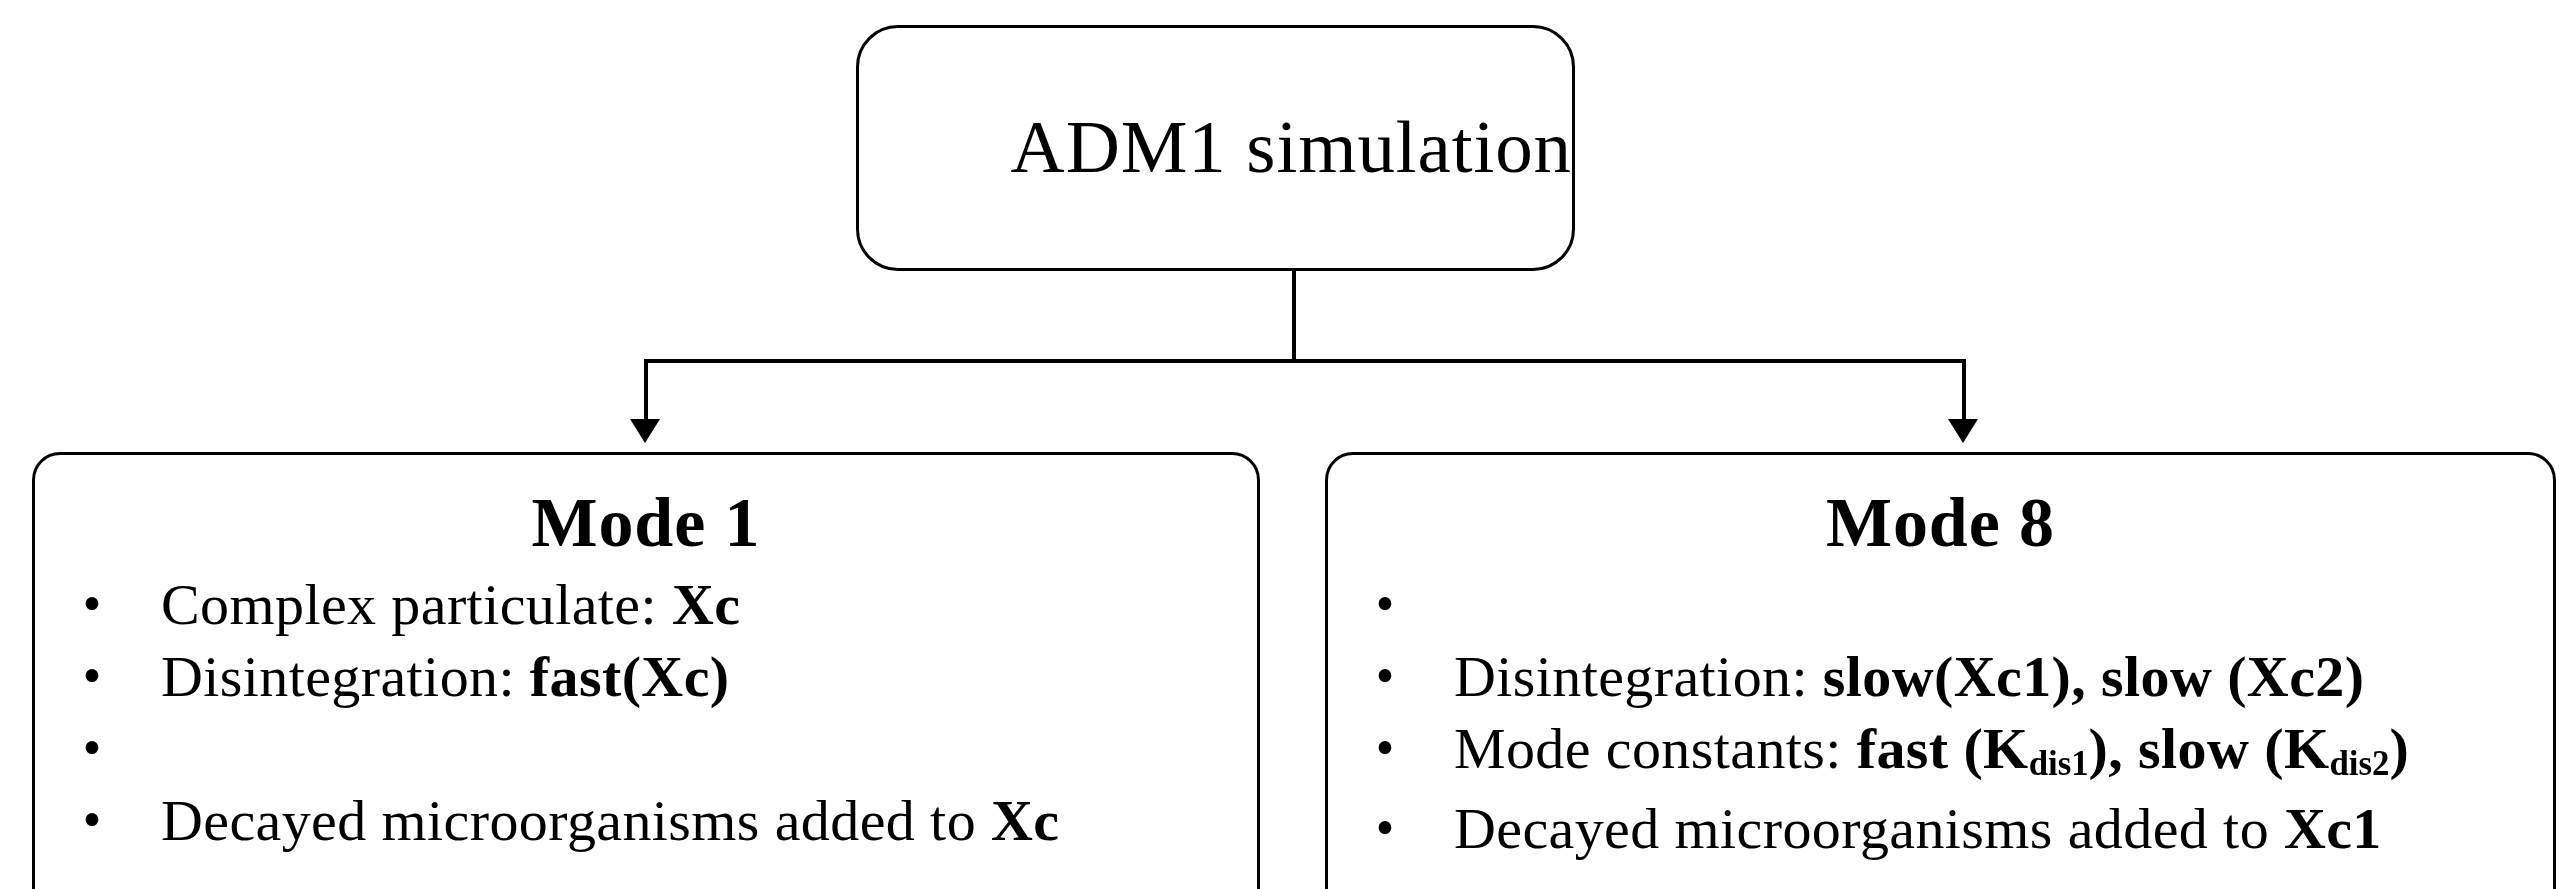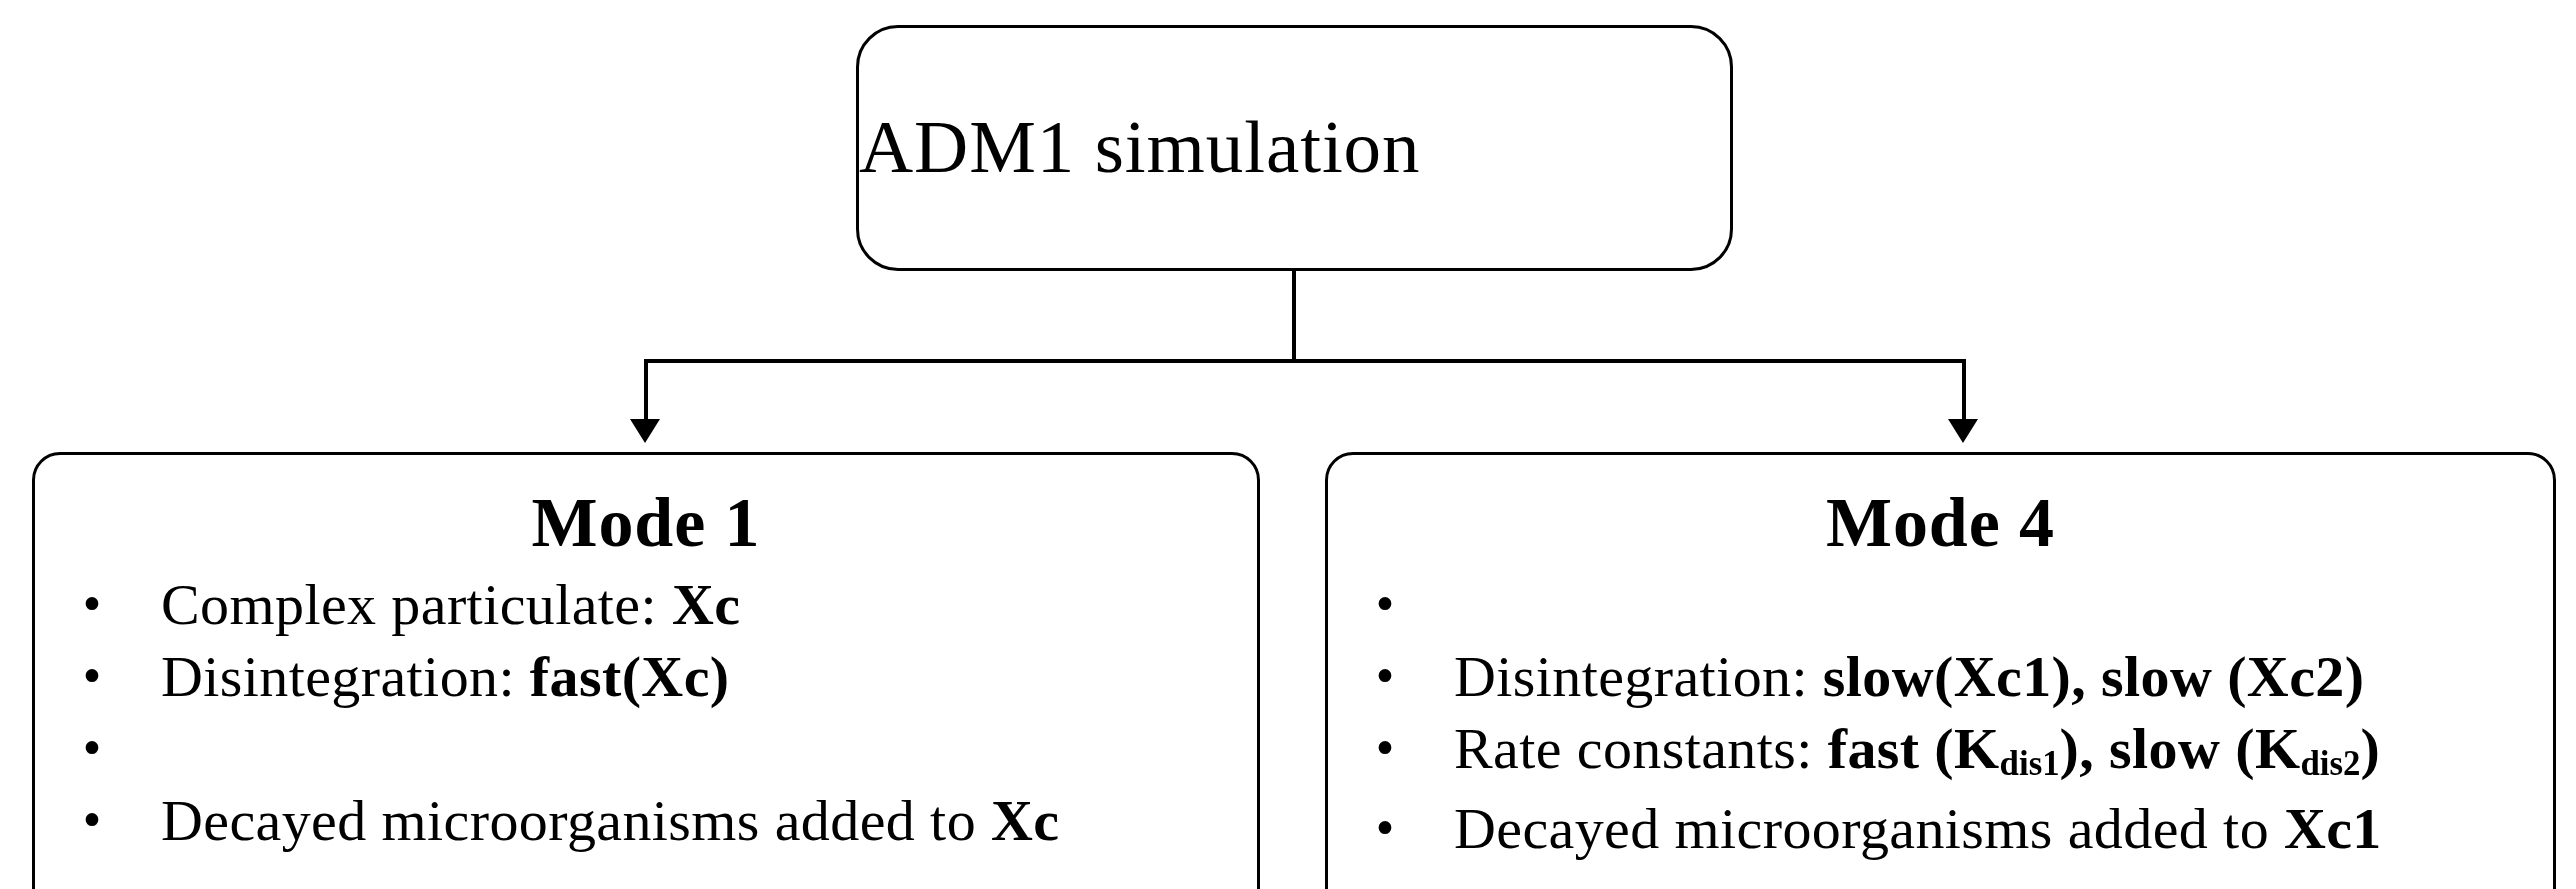--- a/index.html
+++ b/index.html
@@ -20,26 +20,26 @@
   
   .node {
     position: absolute;
     box-sizing: border-box;
     border: 3.5px solid #000000;
     background: #ffffff;
   }
   .root-box {
     left: 856px;
     top: 24.5px;
-    width: 877px;
+    width: 719px;
     height: 246px;
     border-radius: 42px;
     display: flex;
     align-items: center;
-    justify-content: flex-start;
+    justify-content: flex-end;
   }
   .root-label {
     font-size: 75px;
     line-height: 1.1;
     letter-spacing: 0.9px;
     white-space: nowrap;
   }
   .mode-box {
     top: 452px;
     height: 480px;
@@ -137,32 +137,32 @@
         <span class="marker">•</span>
       </li>
       <li>
         <span class="marker">•</span>
         <span class="btext"><span>Decayed microorganisms added to </span><b>Xc</b></span>
       </li>
     </ul>
   </div>
 
   <div class="node mode-box mode2-box">
-    <div class="mode-title">Mode 4</div>
+    <div class="mode-title">Mode 8</div>
     <ul class="bullets">
       <li>
         <span class="marker">•</span>
       </li>
       <li>
         <span class="marker">•</span>
         <span class="btext"><span>Disintegration: </span><b>slow(Xc1), slow (Xc2)</b></span>
       </li>
       <li>
         <span class="marker">•</span>
-        <span class="btext"><span>Rate constants: </span><b>fast (K</b><b class="sb">dis1</b><b>), slow (K</b><b class="sb">dis2</b><b>)</b></span>
+        <span class="btext"><span>Mode constants: </span><b>fast (K</b><b class="sb">dis1</b><b>), slow (K</b><b class="sb">dis2</b><b>)</b></span>
       </li>
       <li>
         <span class="marker">•</span>
         <span class="btext"><span>Decayed microorganisms added to </span><b>Xc1</b></span>
       </li>
     </ul>
   </div>
 
 </div>
 

